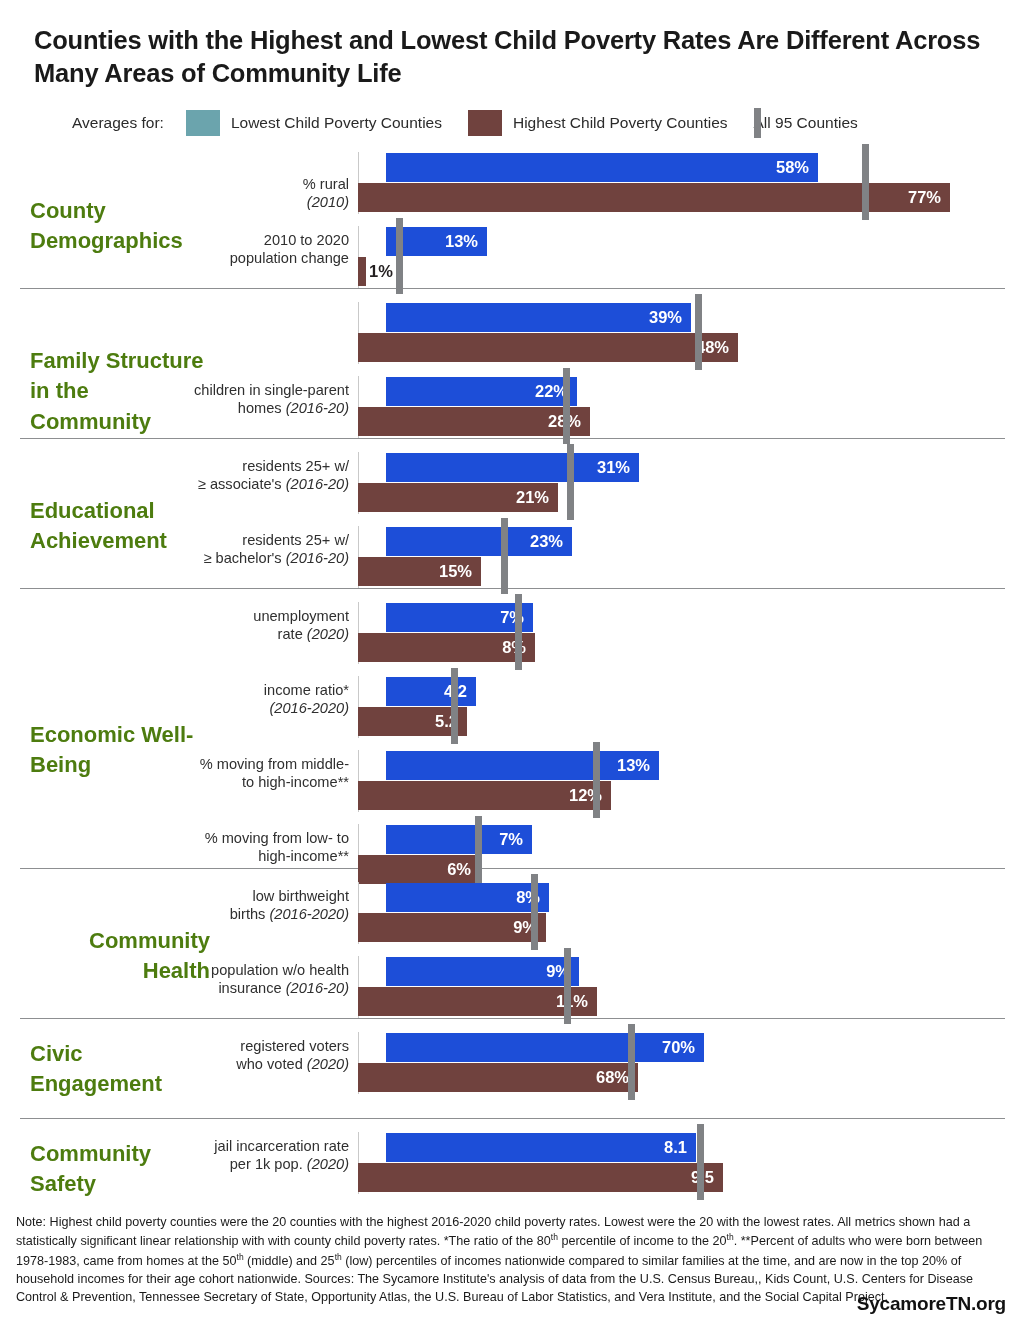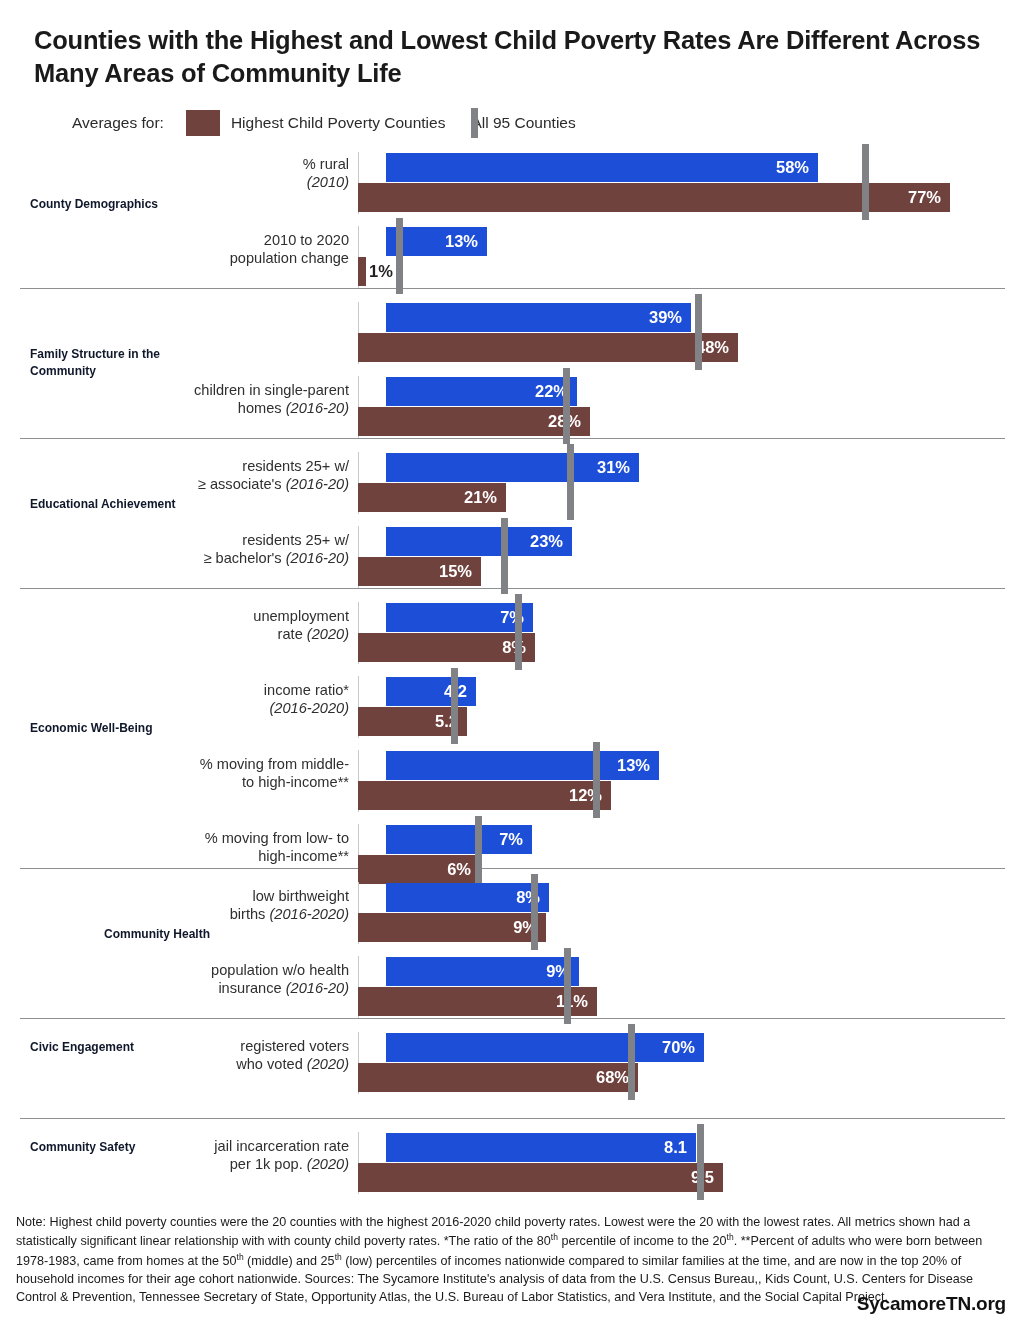--- a/index.html
+++ b/index.html
@@ -32,21 +32,21 @@
   .swatch.maroon{background:#70423e;}
   .swatch.bar{width:7px; height:30px; background:#808285; margin-right:12px;}
 
   
   .rule{position:absolute; left:20px; width:985px; height:1px; background:#8d8f91;}
 
   
   .section{position:absolute; left:0; width:1024px;}
   .sec-title{
     position:absolute; left:30px; top:0;
-    font-size:12px; font-weight:bold; line-height:1.38; color:#0f172a;
+    font-size:22px; font-weight:bold; line-height:1.38; color:#4d7c0f;
     width:180px;
   }
 
   .metric{position:relative; height:62px;}
   .metric-label{
     position:absolute; right:675px; top:0; width:280px;
     text-align:right; font-size:14.6px; color:#2f2f2f; line-height:1.22;
   }
   .metric-label i{font-style:italic;}
 
@@ -75,41 +75,45 @@
 </style>
 </head>
 <body>
 
 <div class="page">
 
   <div class="title">Counties with the Highest and Lowest Child Poverty Rates Are Different Across Many Areas of Community Life</div>
 
   <div class="legend">
     <span class="legend-lead">Averages for:</span>
+    <span class="legend-item">
+      <span class="swatch teal"></span>
+      <span>Lowest Child Poverty Counties</span>
+    </span>
     <span class="legend-item">
       <span class="swatch maroon"></span>
       <span>Highest Child Poverty Counties</span>
     </span>
     <span class="legend-item">
       <span class="swatch bar"></span>
       <span>All 95 Counties</span>
     </span>
   </div>
 
   <div id="sections-host">
       <div class="rule" style="top: 288px;"></div>
       <div class="rule" style="top: 438px;"></div>
       <div class="rule" style="top: 588px;"></div>
       <div class="rule" style="top: 868px;"></div>
       <div class="rule" style="top: 1018px;"></div>
       <div class="rule" style="top: 1118px;"></div>
       <div class="section" style="top: 152px;">
         <div class="sec-title" style="top: 44px;">County Demographics</div>
         <div class="metric" style="position: absolute; left: 0px; right: 0px; top: 0px;">
-          <div class="metric-label" style="top: 4px;">
+          <div class="metric-label" style="top: 24px;">
             <div>% rural</div>
             <div><i>(2010)</i></div>
           </div>
           <div class="plot">
             <div class="axis"></div>
             <div class="bar teal" style="width: 432px;">
               <span class="val">58%</span>
             </div>
             <div class="bar maroon" style="width: 592px;">
               <span class="val">77%</span>
@@ -170,21 +174,21 @@
         <div class="metric" style="position: absolute; left: 0px; right: 0px; top: 0px;">
           <div class="metric-label" style="top: 6px;">
             <div>residents 25+ w/</div>
             <div>≥ associate's <i>(2016-20)</i></div>
           </div>
           <div class="plot">
             <div class="axis"></div>
             <div class="bar teal" style="width: 253px;">
               <span class="val">31%</span>
             </div>
-            <div class="bar maroon" style="width: 148px;">
+            <div class="bar maroon" style="width: 200px;">
               <span class="val">21%</span>
             </div>
             <div class="marker" style="left: 209px; top: -8px; height: 76px;"></div>
           </div>
         </div>
         <div class="metric" style="position: absolute; left: 0px; right: 0px; top: 74px;">
           <div class="metric-label" style="top: 6px;">
             <div>residents 25+ w/</div>
             <div>≥ bachelor's <i>(2016-20)</i></div>
           </div>

